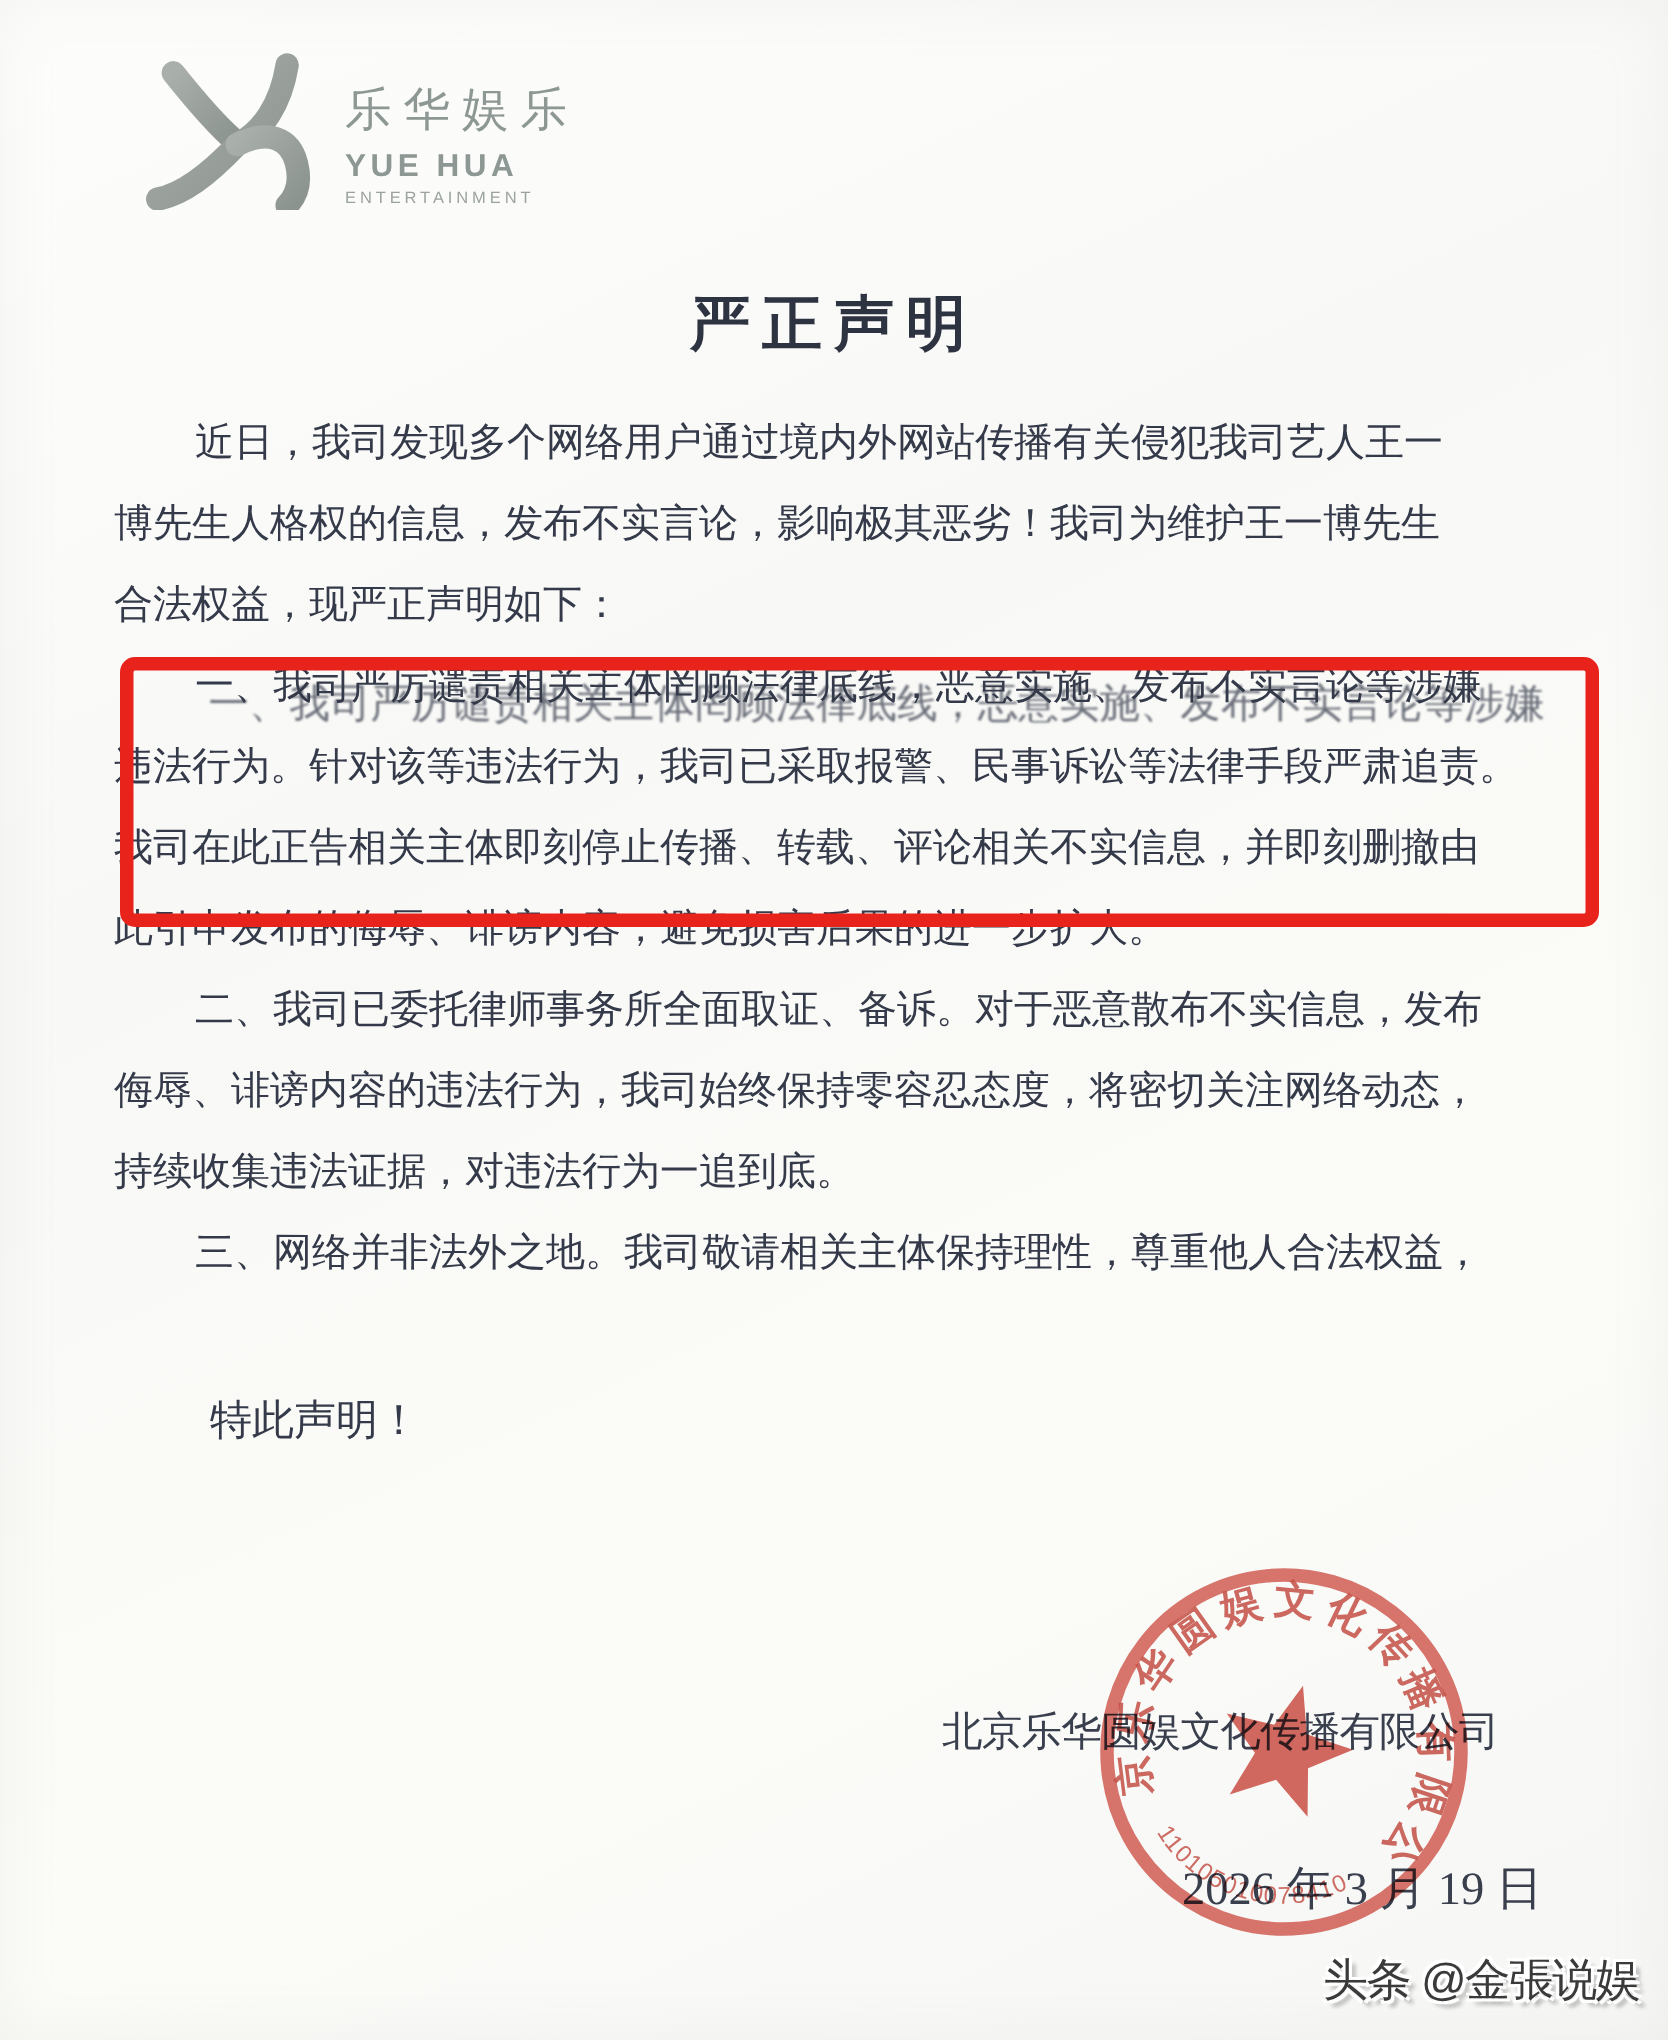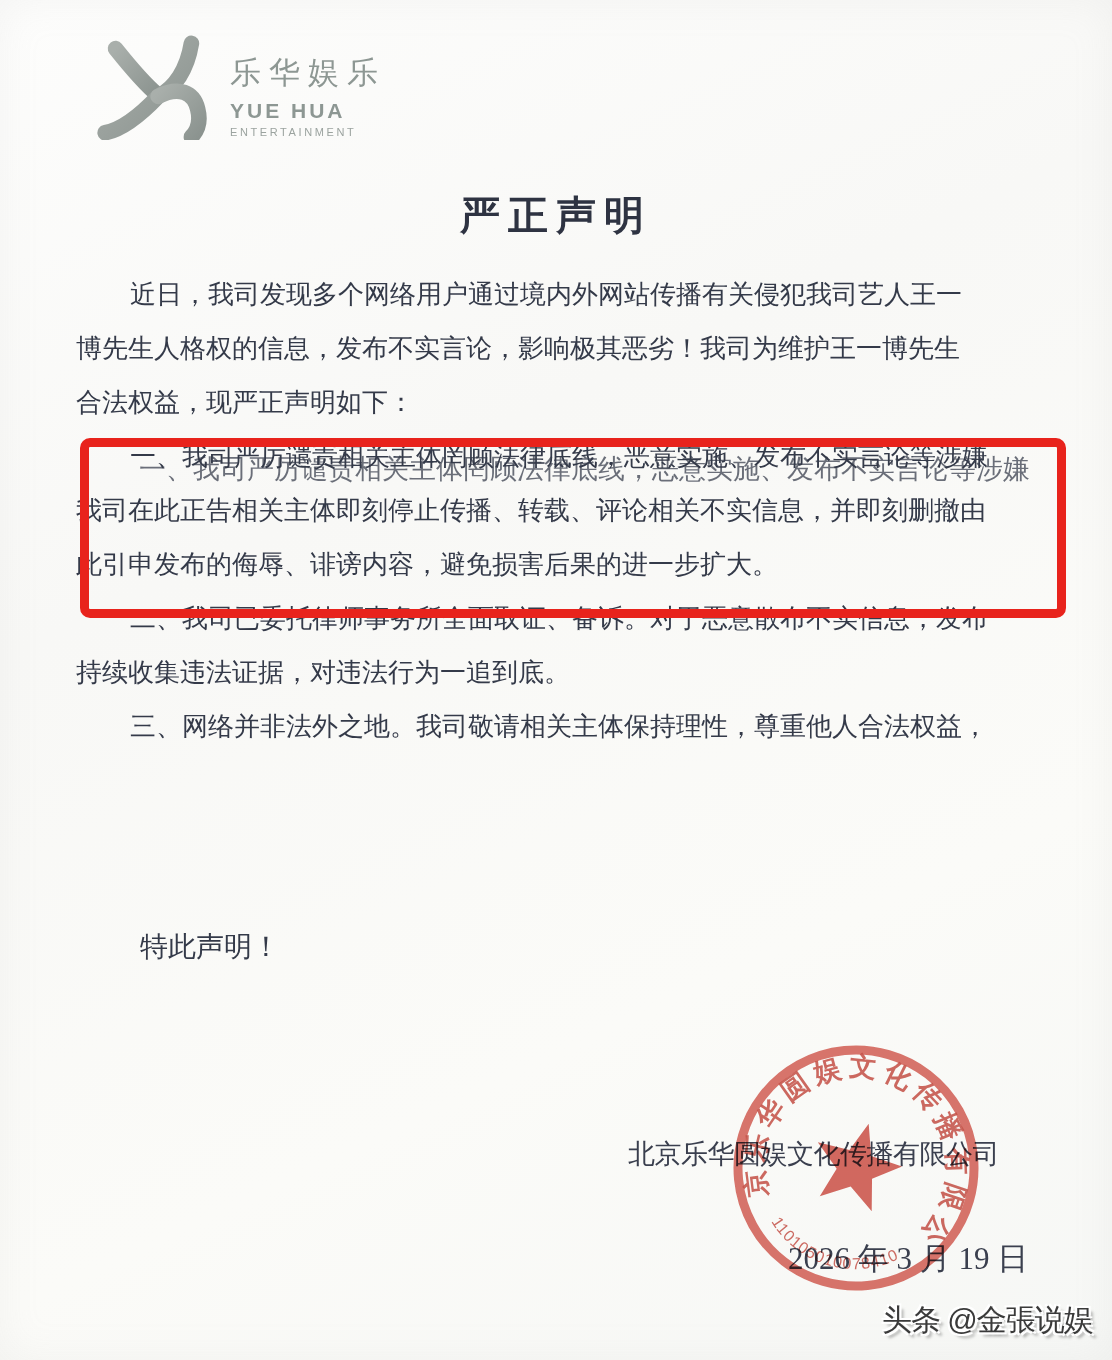--- a/index.html
+++ b/index.html
@@ -75,24 +75,26 @@
   </div>
 
   <h1 class="doc-title">严正声明</h1>
 
   <div class="body-text">
     <div class="line indent">近日，我司发现多个网络用户通过境内外网站传播有关侵犯我司艺人王一</div>
     <div class="line">博先生人格权的信息，发布不实言论，影响极其恶劣！我司为维护王一博先生</div>
     <div class="line">合法权益，现严正声明如下：</div>
 
     <div class="line indent">一、我司严厉谴责相关主体罔顾法律底线，恶意实施、发布不实言论等涉嫌</div>
+    <div class="line">违法行为。针对该等违法行为，我司已采取报警、民事诉讼等法律手段严肃追责。</div>
     <div class="line">我司在此正告相关主体即刻停止传播、转载、评论相关不实信息，并即刻删撤由</div>
     <div class="line">此引申发布的侮辱、诽谤内容，避免损害后果的进一步扩大。</div>
 
     <div class="line indent">二、我司已委托律师事务所全面取证、备诉。对于恶意散布不实信息，发布</div>
+    <div class="line">侮辱、诽谤内容的违法行为，我司始终保持零容忍态度，将密切关注网络动态，</div>
     <div class="line">持续收集违法证据，对违法行为一追到底。</div>
 
     <div class="line indent">三、网络并非法外之地。我司敬请相关主体保持理性，尊重他人合法权益，</div>
   </div>
 
   <div class="ghost-line">一、我司严厉谴责相关主体罔顾法律底线，恶意实施、发布不实言论等涉嫌</div>
 
   <div class="highlight-box"></div>
 
   <div class="closing">特此声明！</div>

